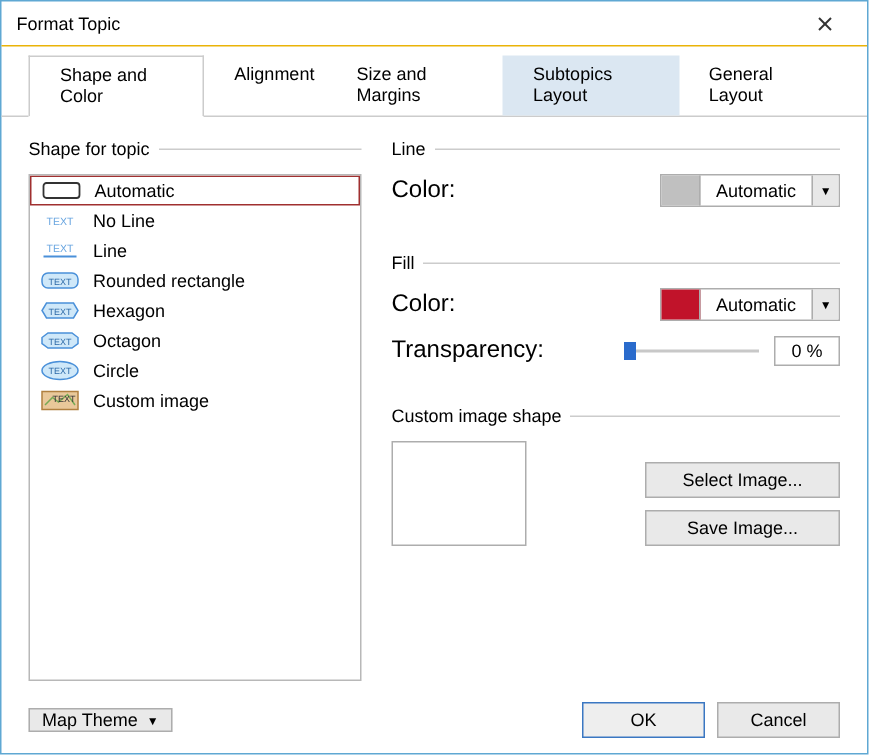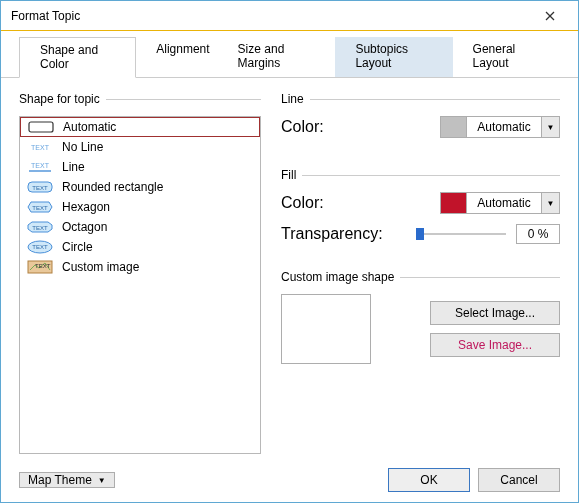--- a/index.html
+++ b/index.html
@@ -55,21 +55,21 @@
   margin-bottom: -1px;
 }
 .tab.hover1 {  
   background: #dbe7f2;
 }
 .content {
   display: flex;
   padding: 14px 18px 0 18px;
 }
 .left-pane {
-  width: 242px;
+  width: 222px;
 }
 .right-pane {
   flex: 1;
   padding-left: 20px;
 }
 fieldset > legend, .group-label {
   font-size: 12px;
   color: #000;
   padding-right: 6px;
   background: #fff;
@@ -192,31 +192,31 @@
 .btn {
   border: 1px solid #adadad;
   background: #e9e9e9;
   height: 24px;
   display: inline-flex;
   align-items: center;
   justify-content: center;
   font-size: 12px;
   cursor: pointer;
 }
-.btn.disabled { color: #be185d; cursor: default; }
+.btn.disabled { color: #000000; cursor: default; }
 .img-btns {
   display: flex;
   flex-direction: column;
   gap: 8px;
   margin-left: auto;
 }
 .img-btns .btn { width: 130px; }
 .custom-row {
   display: flex;
-  align-items: center;
+  align-items: flex-end;
 }
 .footer {
   position: absolute;
   bottom: 10px;
   left: 18px;
   right: 18px;
   display: flex;
   align-items: center;
 }
 .footer-spacer { flex: 1; }

